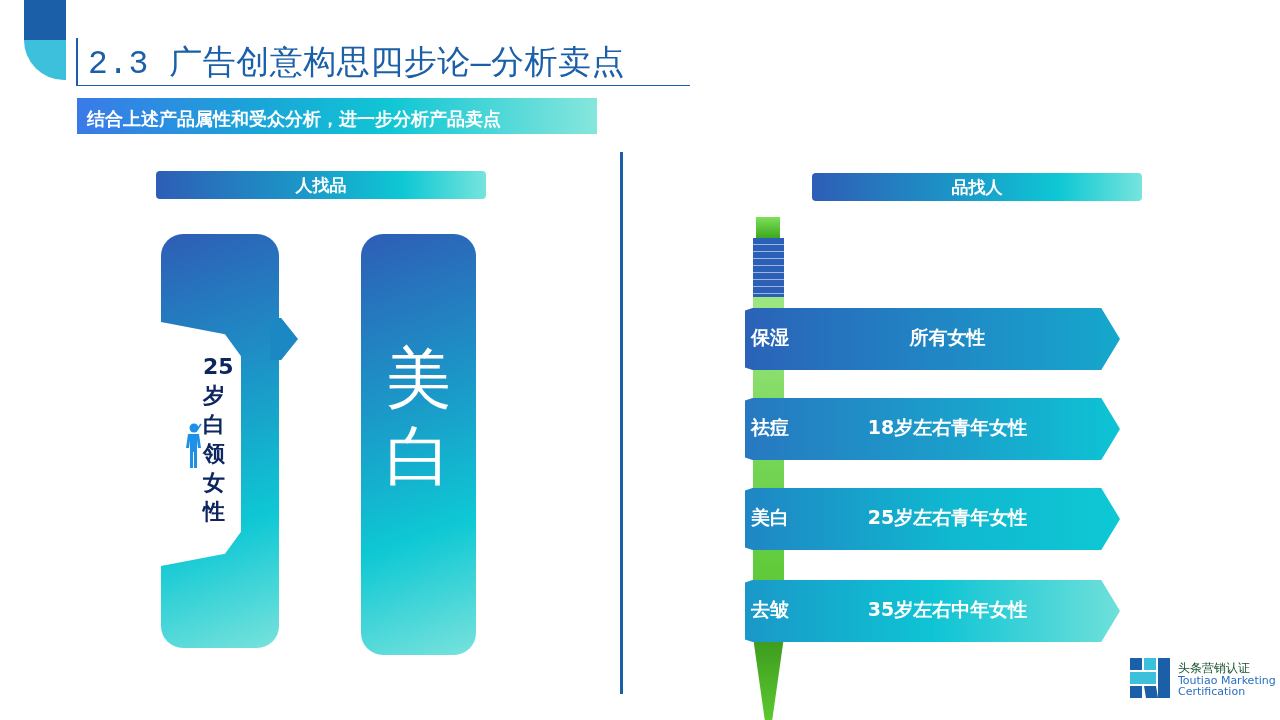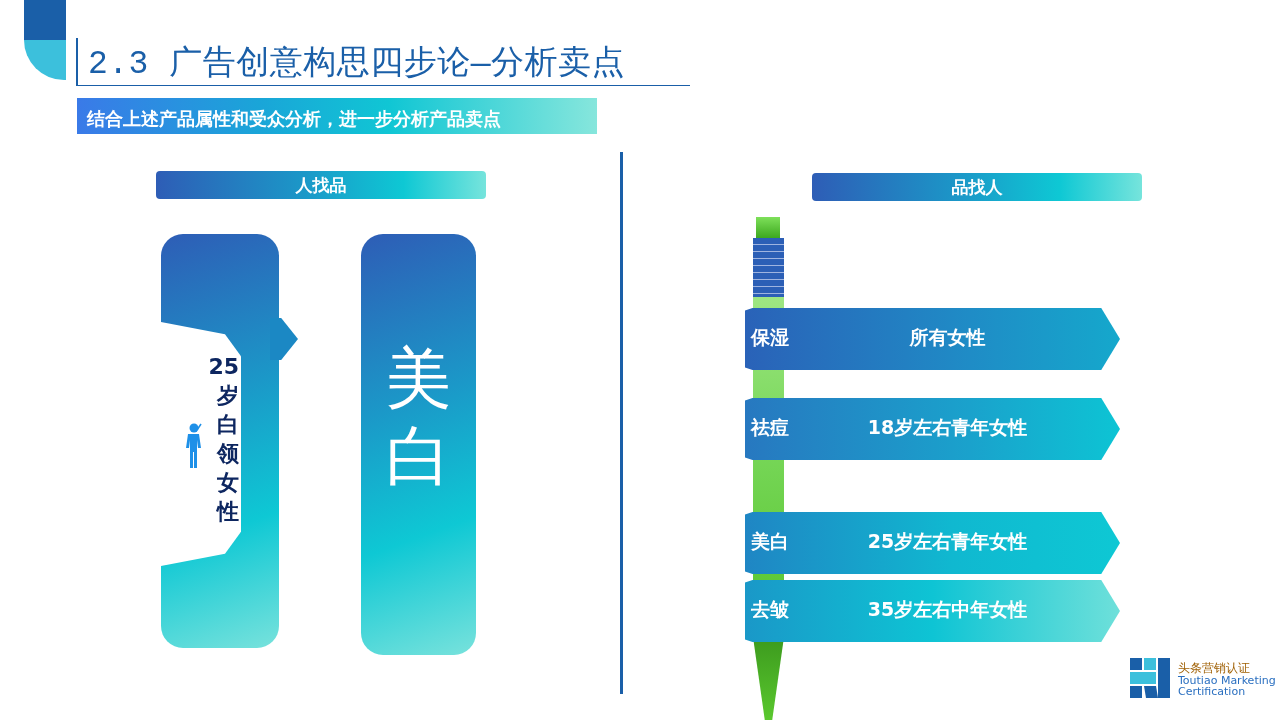--- a/index.html
+++ b/index.html
@@ -21,42 +21,42 @@
     .sh-right { left: 764px; top: 173px; width: 330px; margin-left: 48px; }
 
     .divider { position: absolute; left: 620px; top: 152px; width: 3px; height: 542px; background: #1a5fa8; }
 
     .card { position: absolute; border-radius: 22px; background: linear-gradient(160deg, #2e5db6 0%, #1b98c8 40%, #0ec8d4 70%, #78e2dc 100%); }
     .card-left { left: 161px; top: 234px; width: 118px; height: 414px; }
     .card-left-notch { position: absolute; left: 270px; top: 318px; width: 28px; height: 42px; background: #1b88c4; clip-path: polygon(0 0, 40% 0, 100% 50%, 40% 100%, 0 100%); }
     .card-right { left: 361px; top: 234px; width: 115px; height: 421px; }
 
     .tag { position: absolute; left: 161px; top: 322px; width: 80px; height: 244px; background: #ffffff; border-top-right-radius: 28px; border-bottom-right-radius: 28px; clip-path: polygon(0 0, 80% 5%, 100% 14%, 100% 86%, 80% 95%, 0 100%); box-shadow: 2px 2px 6px rgba(0,0,0,0.2); }
-    .tag-text { position: absolute; left: 203px; top: 352px; width: 36px; font-size: 22px; font-weight: bold; color: #0d2660; text-align: right; line-height: 29px; }
+    .tag-text { position: absolute; left: 203px; top: 352px; width: 36px; font-size: 22px; font-weight: bold; color: #0d2660; text-align: left; line-height: 29px; }
     .tag-text span { display: block; }
     .person-icon { position: absolute; left: 185px; top: 423px; width: 18px; height: 45px; }
 
     .big-text { position: absolute; left: 361px; top: 340px; width: 115px; text-align: center; font-size: 66px; color: #ffffff; line-height: 78px; }
     .big-text span { display: block; }
 
     .pencil-top { position: absolute; left: 756px; top: 217px; width: 24px; height: 21px; background: linear-gradient(180deg, #7ee05a, #3ca81e); }
     .pencil-grip { position: absolute; left: 753px; top: 238px; width: 31px; height: 59px; background: #2c5fb6; background-image: repeating-linear-gradient(180deg, transparent 0 6px, #9fb4e0 6px 7px); }
     .pencil-body { position: absolute; left: 753px; top: 297px; width: 31px; height: 340px; background: linear-gradient(180deg, #9ee682 0%, #7ad85c 40%, #55c42c 100%); }
     .pencil-tip { position: absolute; left: 753px; top: 637px; width: 31px; height: 83px; background: linear-gradient(180deg, #3c9a1e, #5ac82e); clip-path: polygon(0 0, 100% 0, 62% 100%, 38% 100%); }
 
     .arrow { position: absolute; left: 745px; width: 375px; height: 62px; clip-path: polygon(0 4%, 2% 0, 95% 0, 100% 50%, 95% 100%, 2% 100%, 0 96%); color: #fff; font-weight: bold; }
     .arrow-1 { top: 308px; background: linear-gradient(90deg, #2a62b8 0%, #1f8cc6 60%, #15a8cc 100%); }
     .arrow-2 { top: 398px; background: linear-gradient(90deg, #2778c0 0%, #1aa2cc 60%, #0dc4d4 100%); }
-    .arrow-3 { top: 512px; background: linear-gradient(90deg, #1f86c4 0%, #10b8d0 55%, #0ec8d4 100%); }
+    .arrow-3 { top: 488px; background: linear-gradient(90deg, #1f86c4 0%, #10b8d0 55%, #0ec8d4 100%); }
     .arrow-4 { top: 580px; background: linear-gradient(90deg, #1a98c8 0%, #0ec4d4 50%, #6ee0da 100%); }
     .arrow-key { position: absolute; left: 6px; top: 17px; font-size: 19px; }
     .arrow-value { position: absolute; left: 60px; right: 30px; top: 17px; text-align: center; font-size: 19px; }
 
     .logo { position: absolute; left: 1130px; top: 658px; width: 40px; height: 40px; }
-    .logo-text-cn { position: absolute; left: 1178px; top: 660px; font-size: 12px; color: #a16207; }
+    .logo-text-cn { position: absolute; left: 1178px; top: 660px; font-size: 12px; color: #14532d; }
     .logo-text-en { position: absolute; left: 1178px; top: 675px; font-size: 11px; color: #2a6fc0; line-height: 11px; }
   </style>
 </head>
 <body>
 
 <div class="corner-deco">
   <div class="corner-dark"></div>
   <div class="corner-light"></div>
 </div>
 

